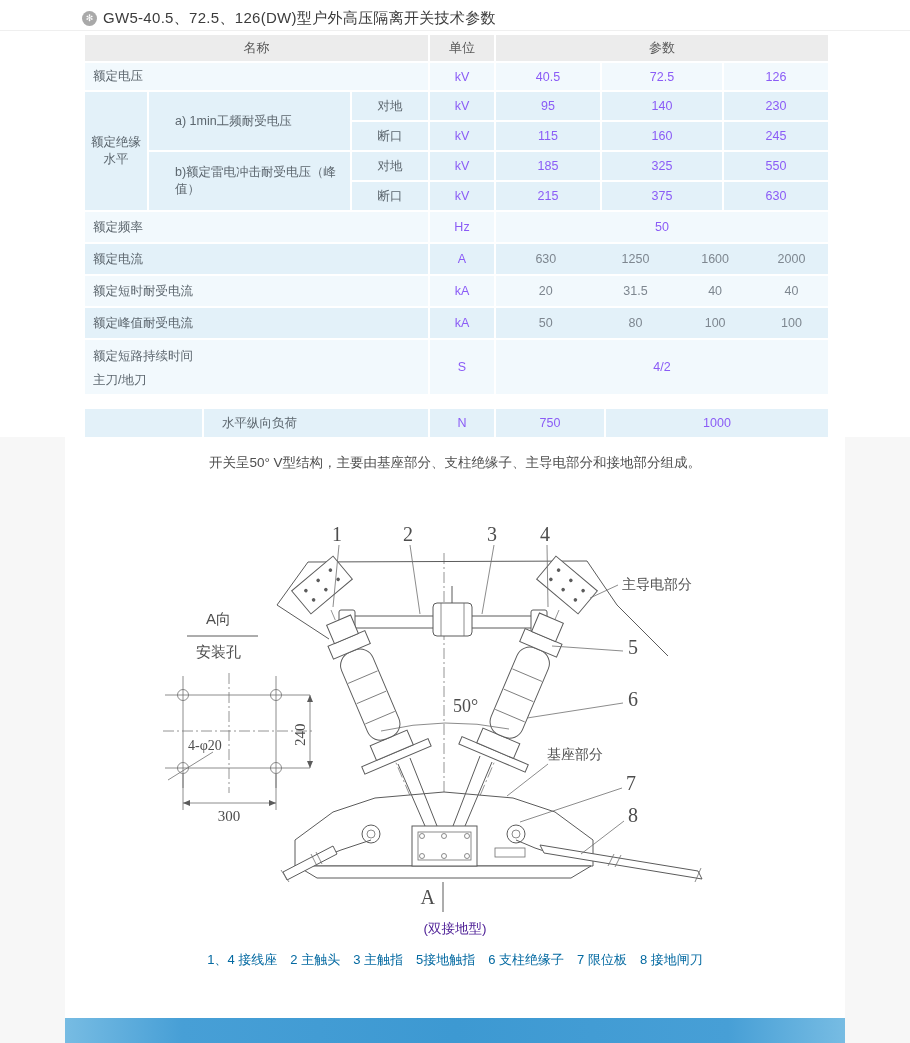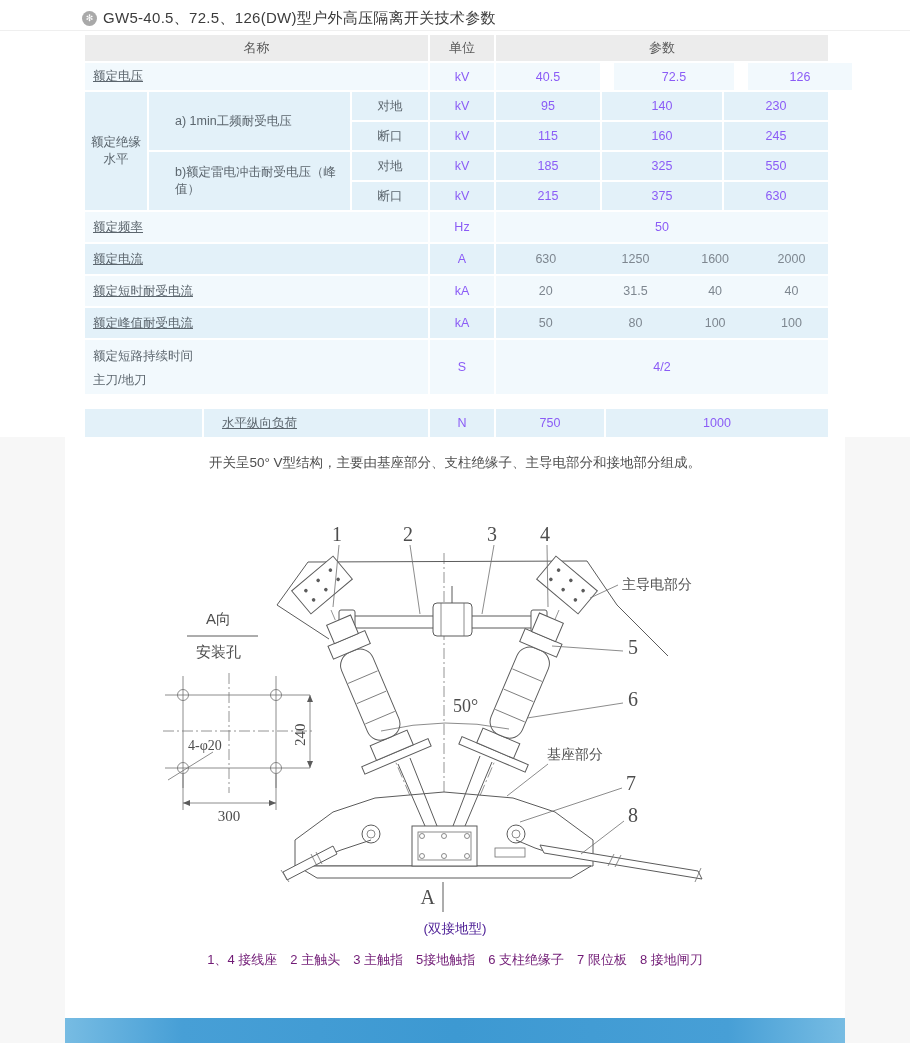--- a/index.html
+++ b/index.html
@@ -20,45 +20,45 @@
   .g-ins  { grid-template-columns:62px 679px; }
   .g-load { grid-template-columns:117px 224px 64px 108px 222px; }
   .thead  { height:26px; }
   .r-volt { height:27px; }
   .r30    { height:30px; }
   .r-dur  { height:54px; }
   .r-load { height:28px;margin-top:15px; }
 
   .cell { display:flex; align-items:center; justify-content:center;
           font-size:12.5px; color:#5c666e; background:#fff; }
-  .left { justify-content:flex-start; padding-left:8px;text-decoration:underline; }
+  .left { justify-content:flex-start; padding-left:8px; }
   .num  { color:#8b5cf6; }
   .thead .cell { background:#ececec; color:#595959; font-size:13px; }
   .row-a .cell { background:#f2f9fd; }
   .row-b .cell { background:#e3f1f9; }
 
-  .p3 { display:grid; grid-template-columns:104px 120px 104px; column-gap:14px; }
+  .p3 { display:grid; grid-template-columns:104px 120px 104px; column-gap:2px; }
   .p4 { display:grid; grid-template-columns:30% 24% 24% 22%; }
   .p4 span { display:flex; align-items:center; justify-content:center; color:#7e8790; }
 
   .ins-groups { display:flex; flex-direction:column; gap:2px; }
   .g-grp { display:grid; grid-template-columns:201px 476px; column-gap:2px; }
   .sub { display:flex; flex-direction:column; gap:2px; }
   .g-sub { display:grid; grid-template-columns:76px 64px 104px 120px 104px; column-gap:2px; height:28px; }
   .a-label { justify-content:flex-start; padding-left:26px; }
 
   .dur-name { display:block; padding:4px 0 0 8px; line-height:24px; }
 
   
   .lower { position:relative; height:606px; }
   .panel { position:absolute; left:65px; top:0; width:780px; height:581px; background:#ffffff; }
   .intro { padding-top:17px; text-align:center; font-size:13.5px; color:#4f4f4f; }
   .diagram { display:block; margin-top:16px; }
   .type-caption { text-align:center; font-size:13.5px; color:#4c1d95; margin-top:7px; }
-  .legend { text-align:center; font-size:13px; color:#701a75; margin-top:13px; }
+  .legend { text-align:center; font-size:13px; color:#0369a1; margin-top:13px; }
   .footer-bar { position:absolute; left:65px; top:581px; width:780px; height:25px;
                 background:linear-gradient(90deg,#77bce3 0%,#479fd6 15%,#3d99d2 50%,#479fd6 85%,#77bce3 100%); }
 
   
   .ln   { stroke:#5b5b5b; stroke-width:1; fill:none; }
   .lnf  { stroke:#5b5b5b; stroke-width:1; fill:#ffffff; }
   .thin { stroke:#6e6e6e; stroke-width:0.8; fill:none; }
   .cl   { stroke:#7a7a7a; stroke-width:0.8; fill:none; stroke-dasharray:11 3 2 3; }
   .ser  { font-family:"Liberation Serif", serif; fill:#4d4d4d; }
   .san  { font-family:"Liberation Sans", sans-serif; fill:#4f4f4f; }

